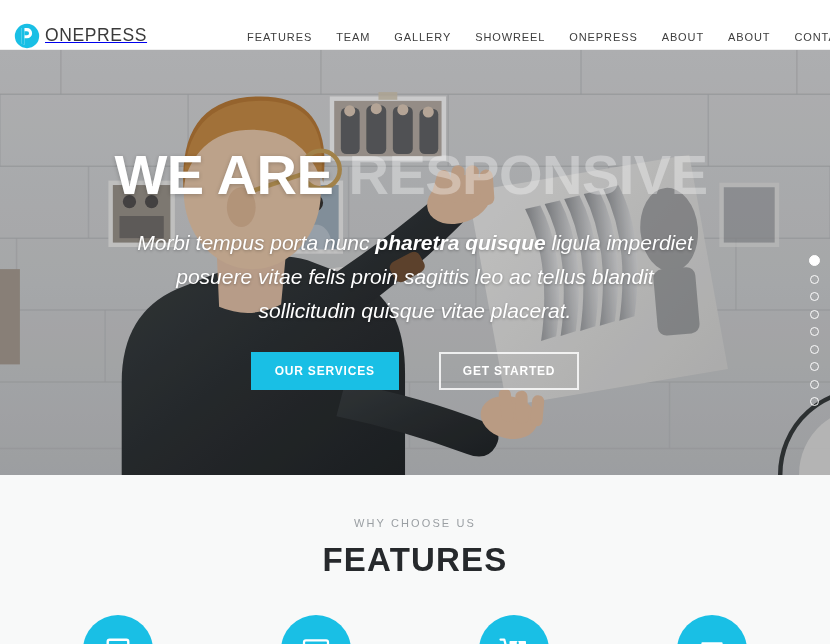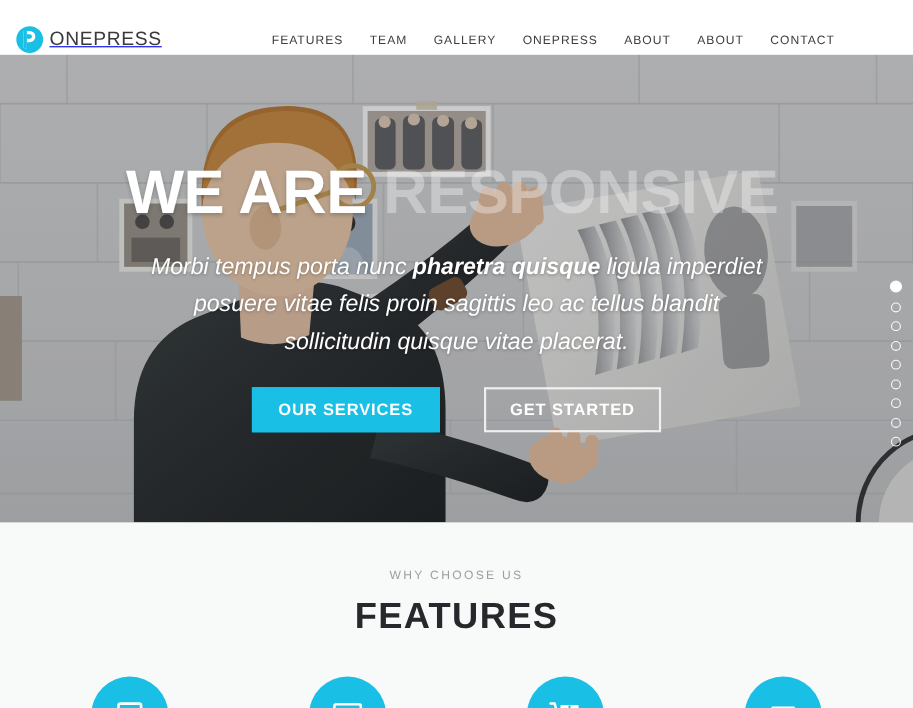--- a/index.html
+++ b/index.html
@@ -142,21 +142,21 @@
 
   .hero-actions {
     margin-top: 24px;
     display: flex;
     align-items: center;
     gap: 12px;
   }
 
   .btn {
     display: inline-block;
-    font-size: 15px;
+    font-size: 12px;
     font-weight: 700;
     letter-spacing: 0.8px;
     padding: 11px 22px;
     cursor: pointer;
     border: 2px solid transparent;
     line-height: 1;
     text-decoration: none;
     white-space: nowrap;
   }
 
@@ -264,20 +264,21 @@
         <path fill="#19bfe5" d="M32 2a30 30 0 1 0 30 30A30 30 0 0 0 32 2zm0 10.5a12.6 12.6 0 0 1 0 25.2h-6.3v-7.6H32a5 5 0 0 0 0-10.1h-6.3v33.4a25.6 25.6 0 0 1-7.6-3.6V12.5z"></path>
         <path fill="#19bfe5" d="M18.1 49.8V12.5h7.6v41.3a25.9 25.9 0 0 1-7.6-4z"></path>
       </svg>
       <span class="brand-name">ONEPRESS</span>
     </a>
 
     <nav class="main-nav">
       <a class="nav-link" href="#">FEATURES</a>
       <a class="nav-link" href="#">TEAM</a>
       <a class="nav-link" href="#">GALLERY</a>
+      <a class="nav-link" href="#">SHOWREEL</a>
       <a class="nav-link" href="#">ONEPRESS</a>
       <a class="nav-link" href="#">ABOUT</a>
       <a class="nav-link" href="#">ABOUT</a>
       <a class="nav-link" href="#">CONTACT</a>
 
     </nav>
   </header>
 
   <section class="hero">
 

